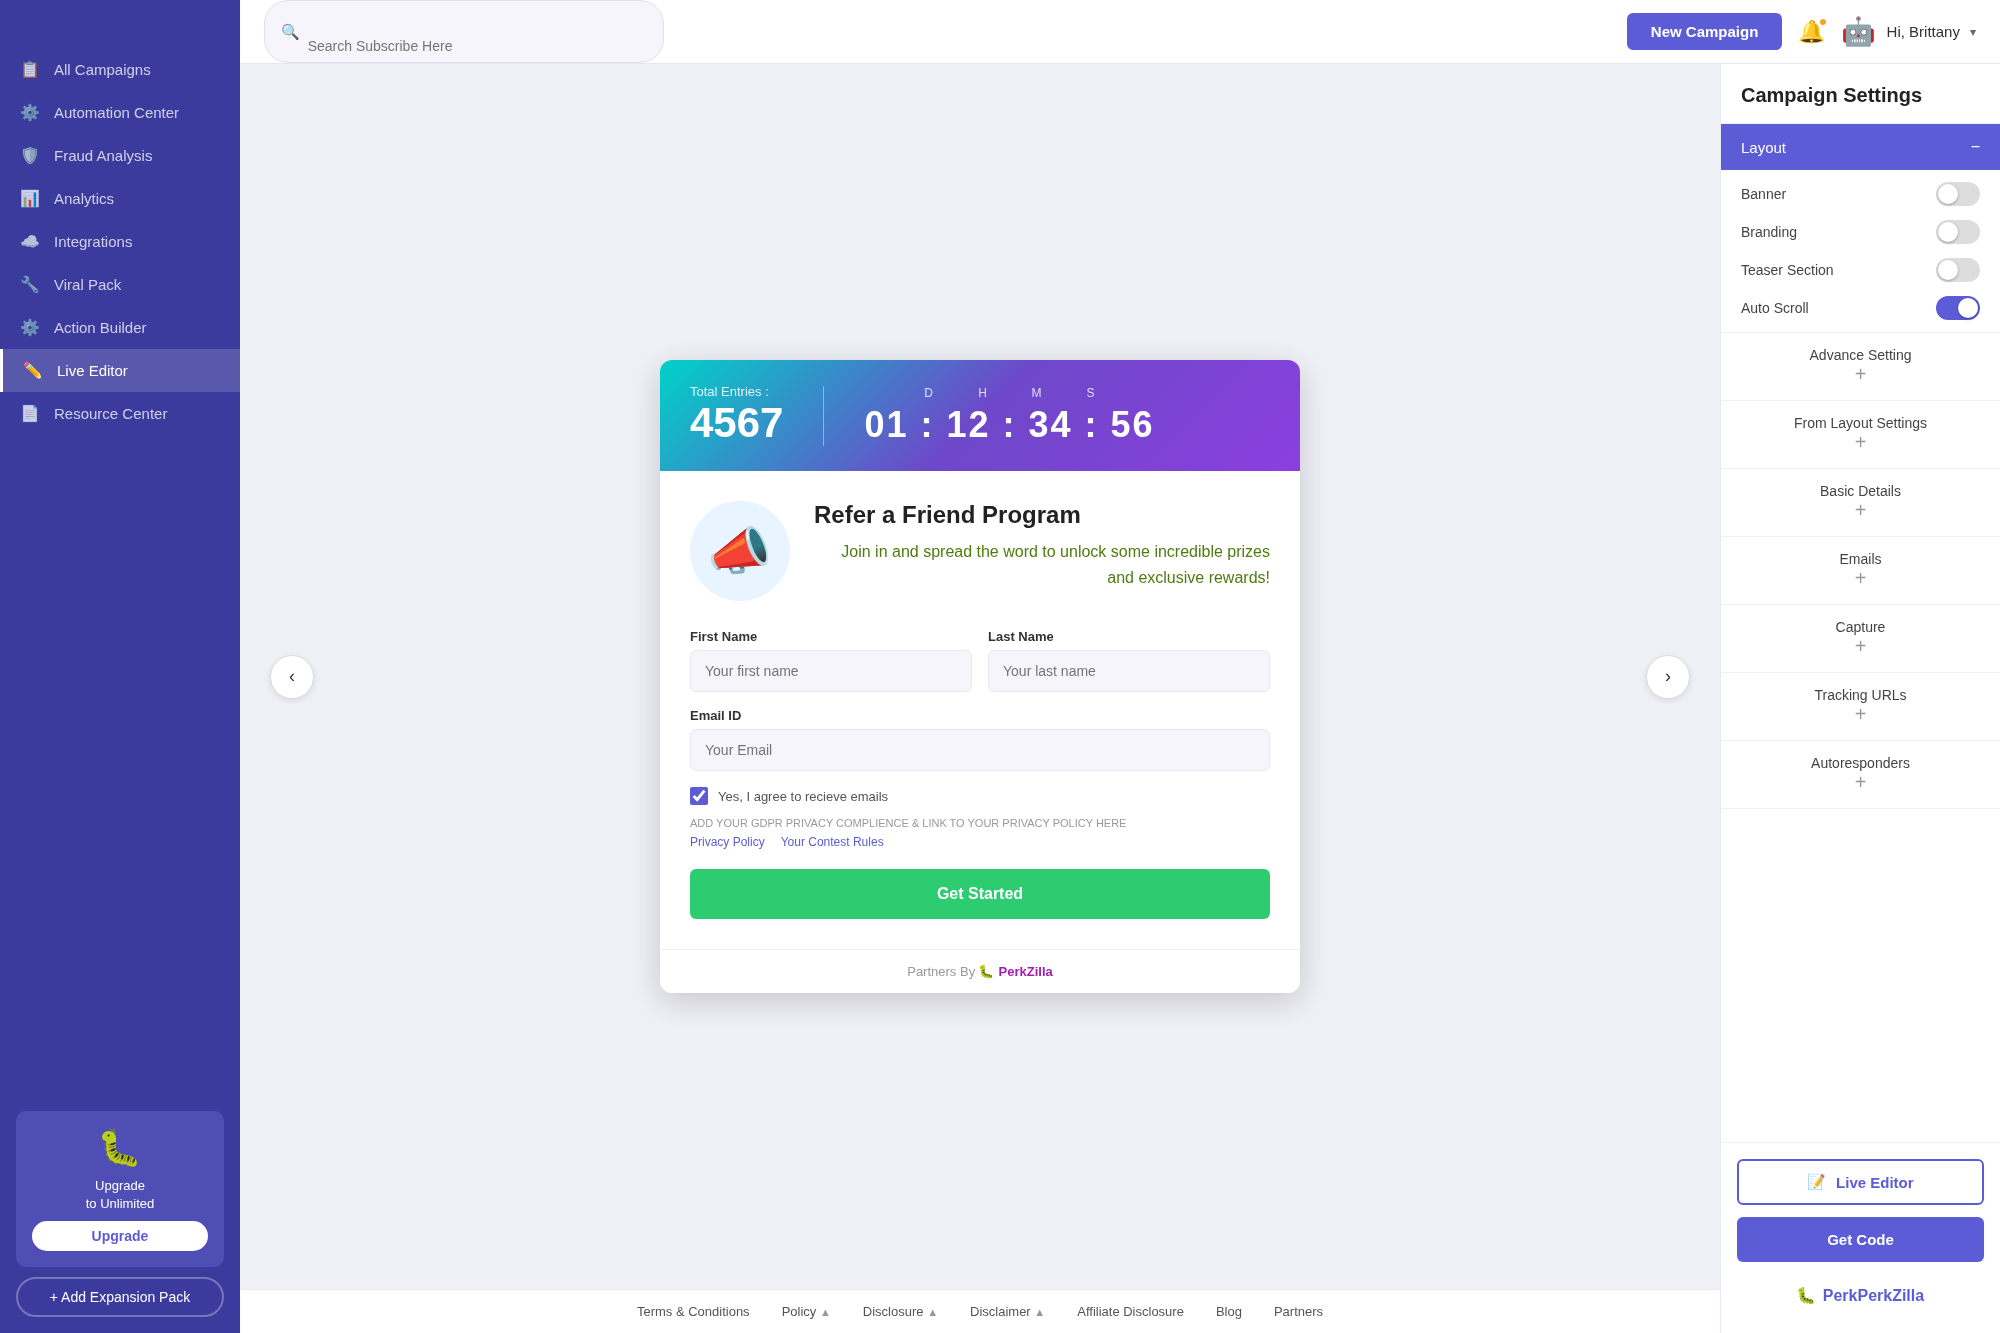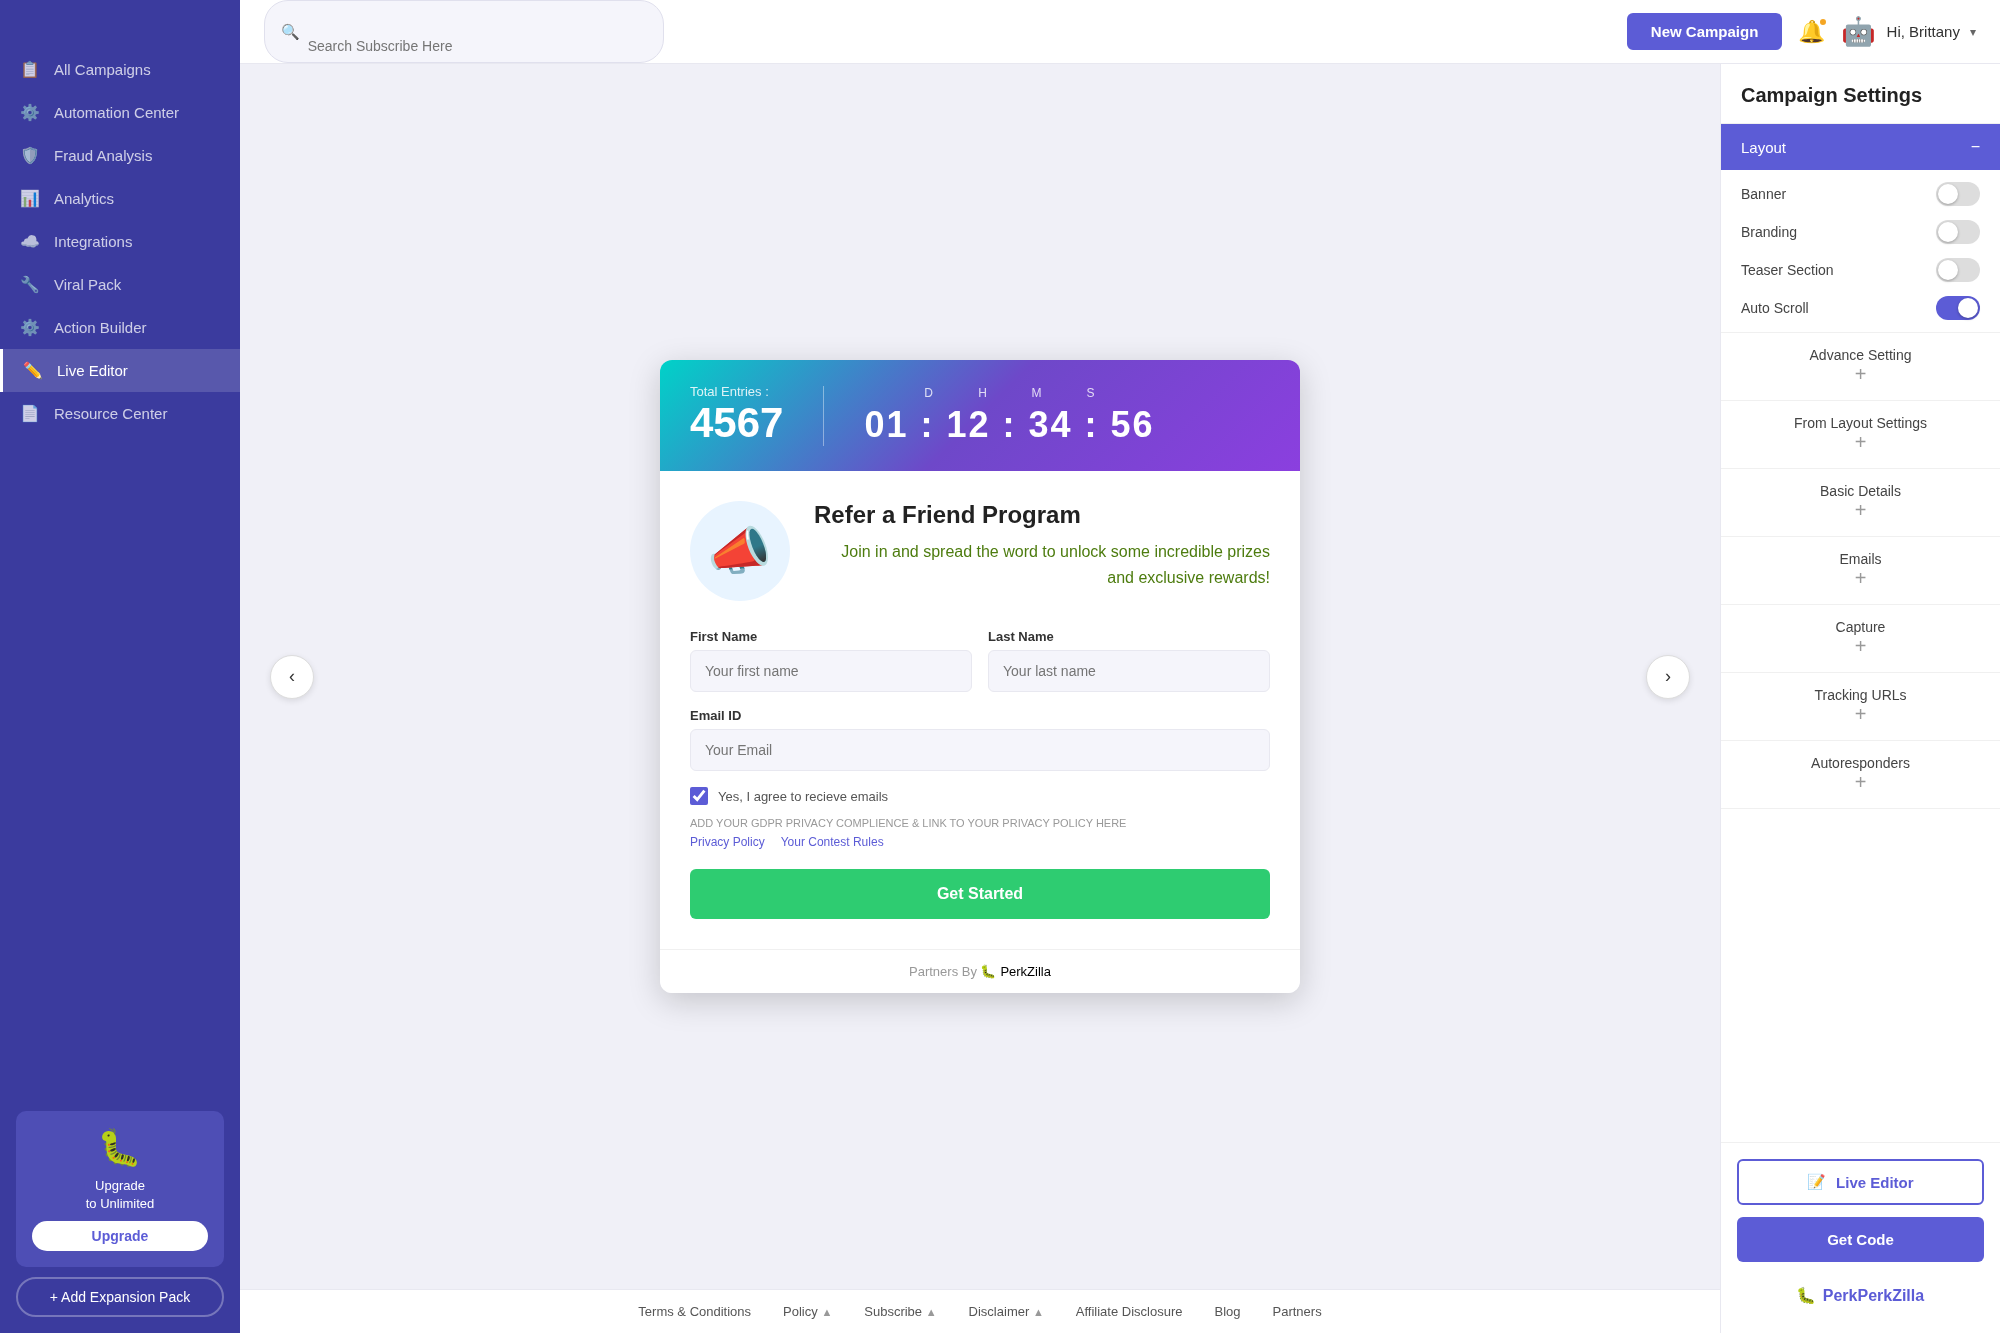--- a/index.html
+++ b/index.html
@@ -281,21 +281,21 @@
     }
 
     .powered-by {
       background: #fff;
       text-align: center;
       padding: 14px;
       font-size: 13px;
       color: #999;
       border-top: 1px solid #f0f0f0;
     }
-    .perkzilla-brand { color: #000000; font-weight: 400; }
+    .perkzilla-brand { color: #a21caf; font-weight: 700; }
 
     .footer-bar {
       background: #fff;
       display: flex;
       align-items: center;
       justify-content: center;
       gap: 32px;
       padding: 14px 24px;
       border-top: 1px solid #e8e8f0;
     }
@@ -568,21 +568,21 @@
 
         <div class="nav-arrow right">›</div>
       </div>
 
       <div class="footer-bar">
         <a class="footer-link">Terms &amp; Conditions</a>
         <a class="footer-link">
           <span>Policy</span> <span class="footer-link-arrow">▲</span>
         </a>
         <a class="footer-link">
-          <span>Subscribe</span> <span class="footer-link-arrow">▲</span>
+          <span>Disclosure</span> <span class="footer-link-arrow">▲</span>
         </a>
         <a class="footer-link">
           <span>Disclaimer</span> <span class="footer-link-arrow">▲</span>
         </a>
         <a class="footer-link">Affiliate Disclosure</a>
         <a class="footer-link">Blog</a>
         <a class="footer-link">Partners</a>
       </div>
     </div>
 

